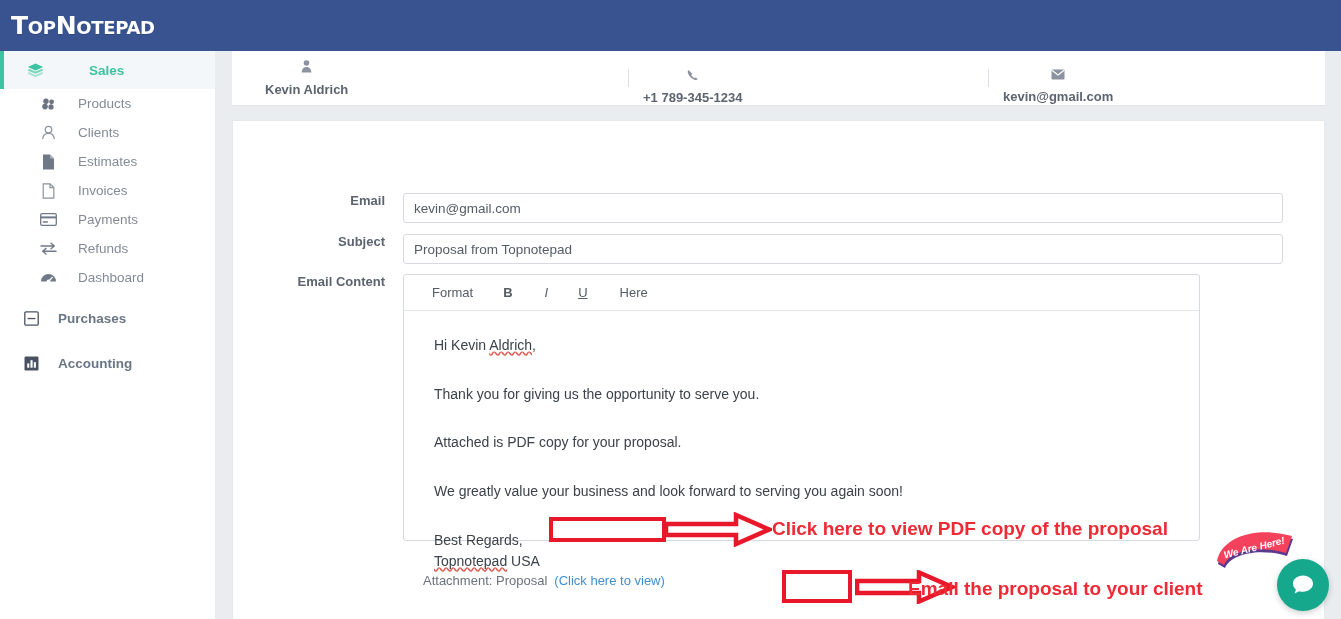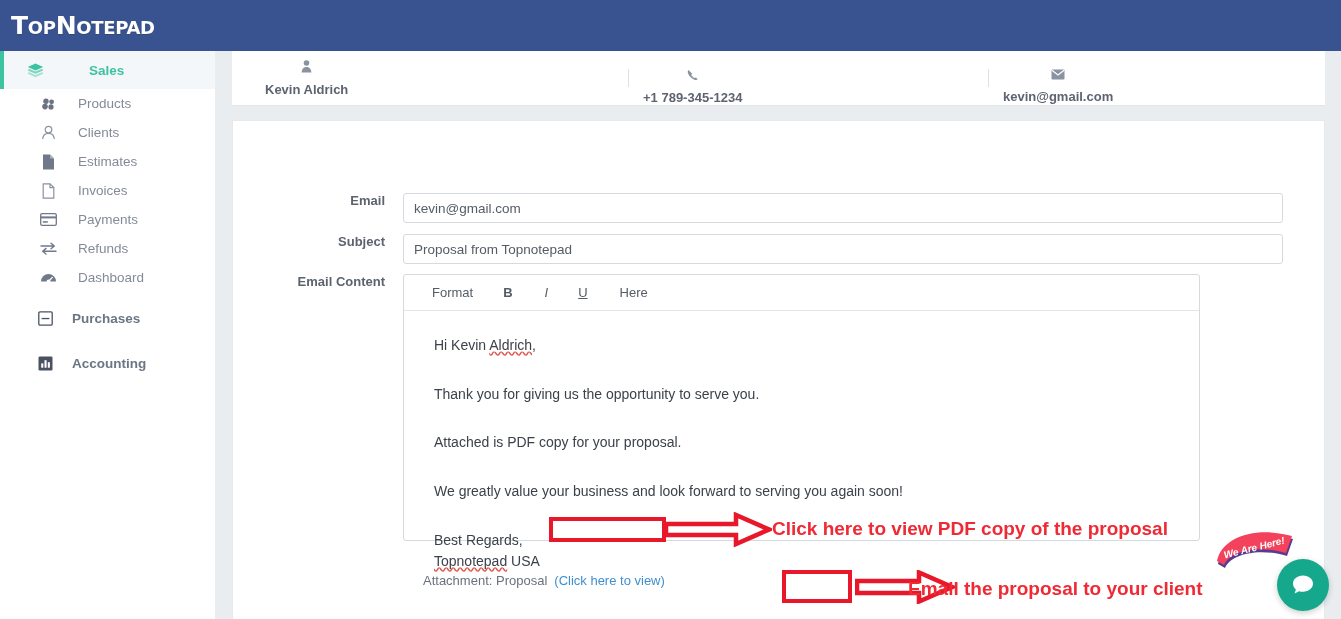--- a/index.html
+++ b/index.html
@@ -53,21 +53,21 @@
     border-right: 4.5px solid transparent; border-top: 5px solid #dfe3ee;
   }
 
   
   .sidebar {
     position: absolute; left: 0; top: 51px; width: 215px; height: 568px;
     background: #ffffff;
   }
   .nav-main {
     height: 38px; display: flex; align-items: center;
-    padding-left: 36px; gap: 18px;
+    padding-left: 22px; gap: 18px;
     font-size: 13.5px; font-weight: bold; color: #6b7684; cursor: pointer;
   }
   .nav-main.active {
     background: #f3f7fa; color: #3ec3a0; border-left: 4px solid #3ec3a0;
     padding-left: 22px;
     gap: 45px;
   }
   .nav-main .ico { width: 18px; display: flex; justify-content: center; }
   .nav-sub {
     height: 29px; display: flex; align-items: center;

